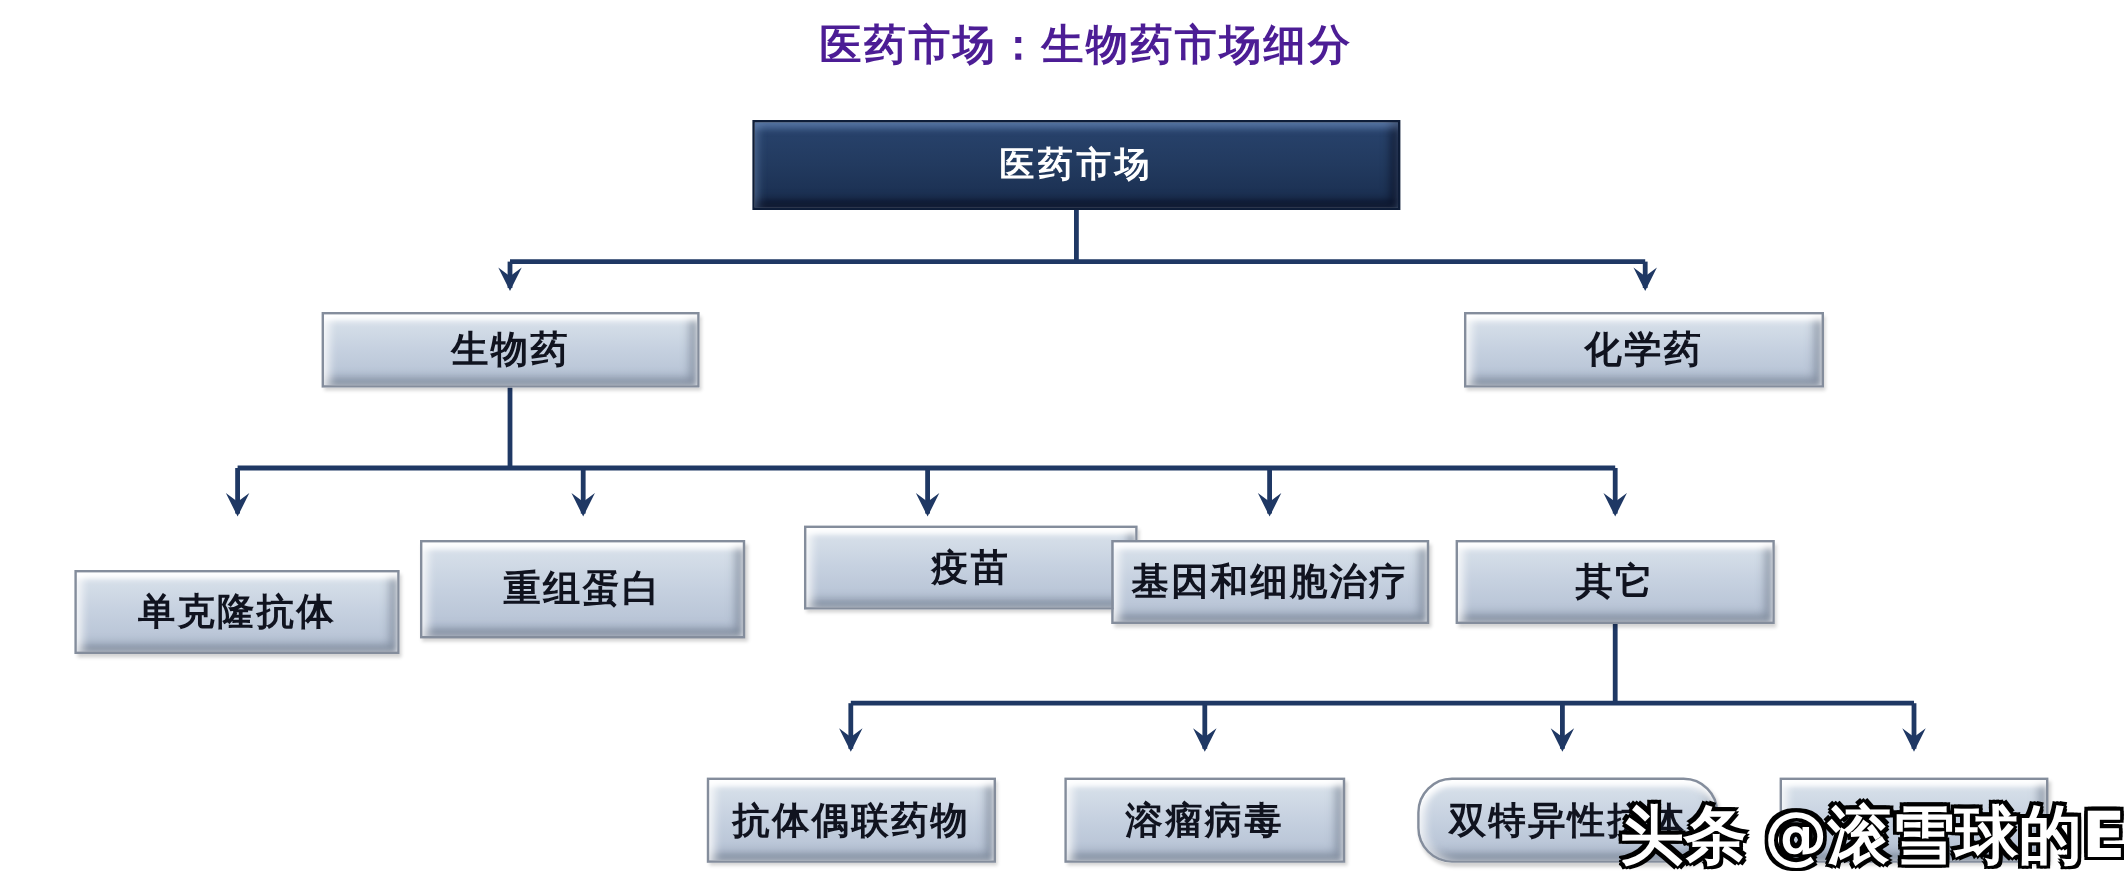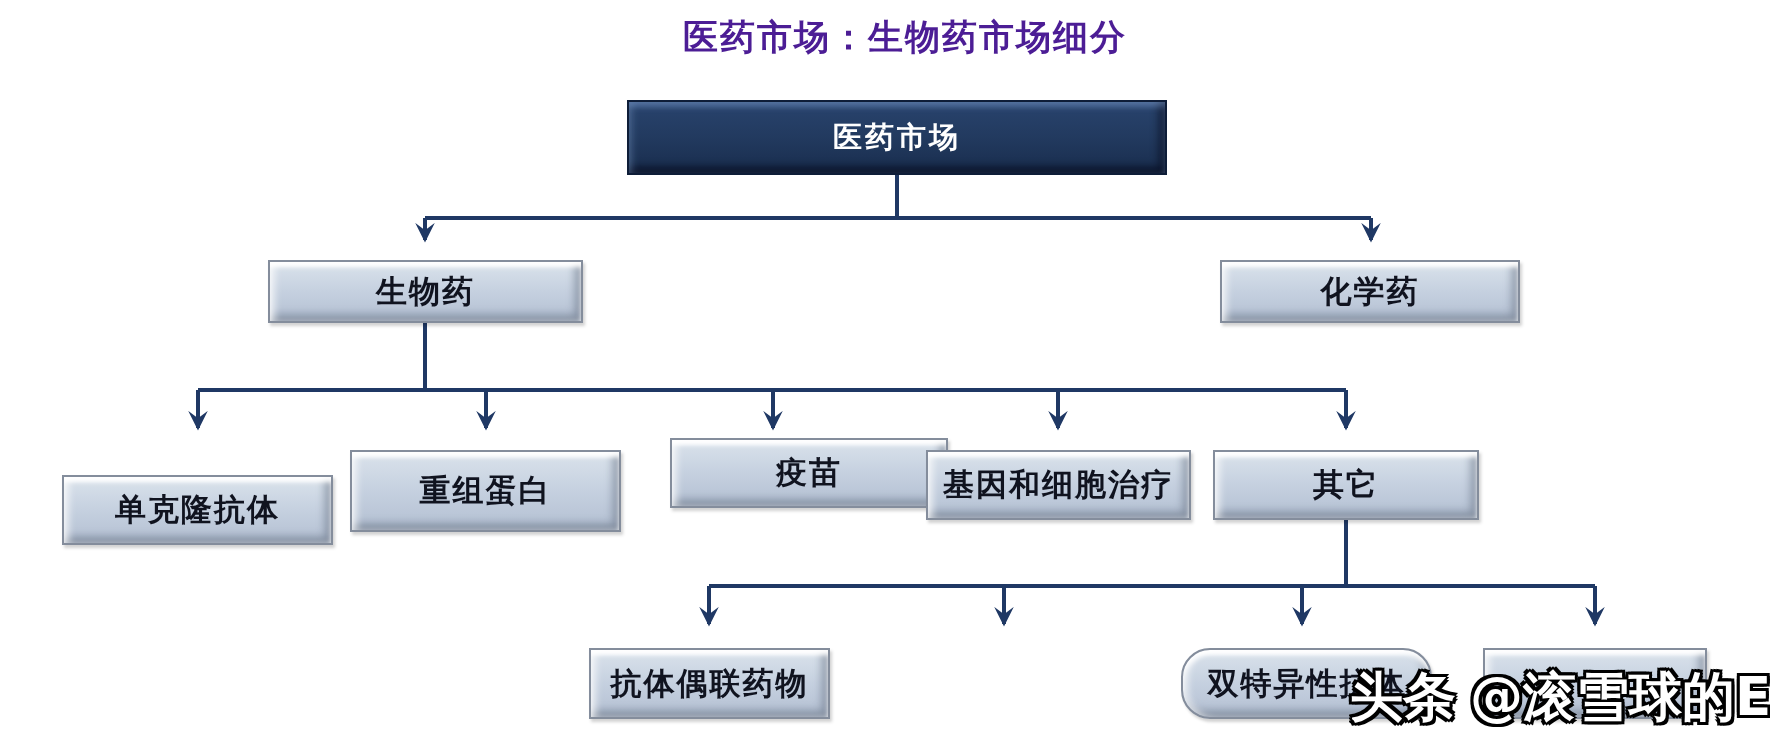--- a/index.html
+++ b/index.html
@@ -136,20 +136,23 @@
   <div class="node node-light" style="left:926px; top:450px; width:265px; height:70px;">
     <span>基因和细胞治疗</span>
   </div>
   <div class="node node-light" style="left:1213px; top:450px; width:266px; height:70px;">
     <span>其它</span>
   </div>
 
   <div class="node node-light" style="left:589px; top:648px; width:241px; height:71px;">
     <span>抗体偶联药物</span>
   </div>
+  <div class="node node-light" style="left:887px; top:648px; width:234px; height:71px;">
+    <span>溶瘤病毒</span>
+  </div>
   <div class="node node-light" style="left:1181px; top:648px; width:251px; height:71px;border-radius:29px;">
     <span>双特异性抗体</span>
   </div>
   <div class="node node-light" style="left:1483px; top:648px; width:224px; height:71px;">
     <span></span>
   </div>
 
   <div class="watermark">
     <span class="wm-prefix">头条</span><span class="wm-handle">@滚雪球的Eric</span>
   </div>

